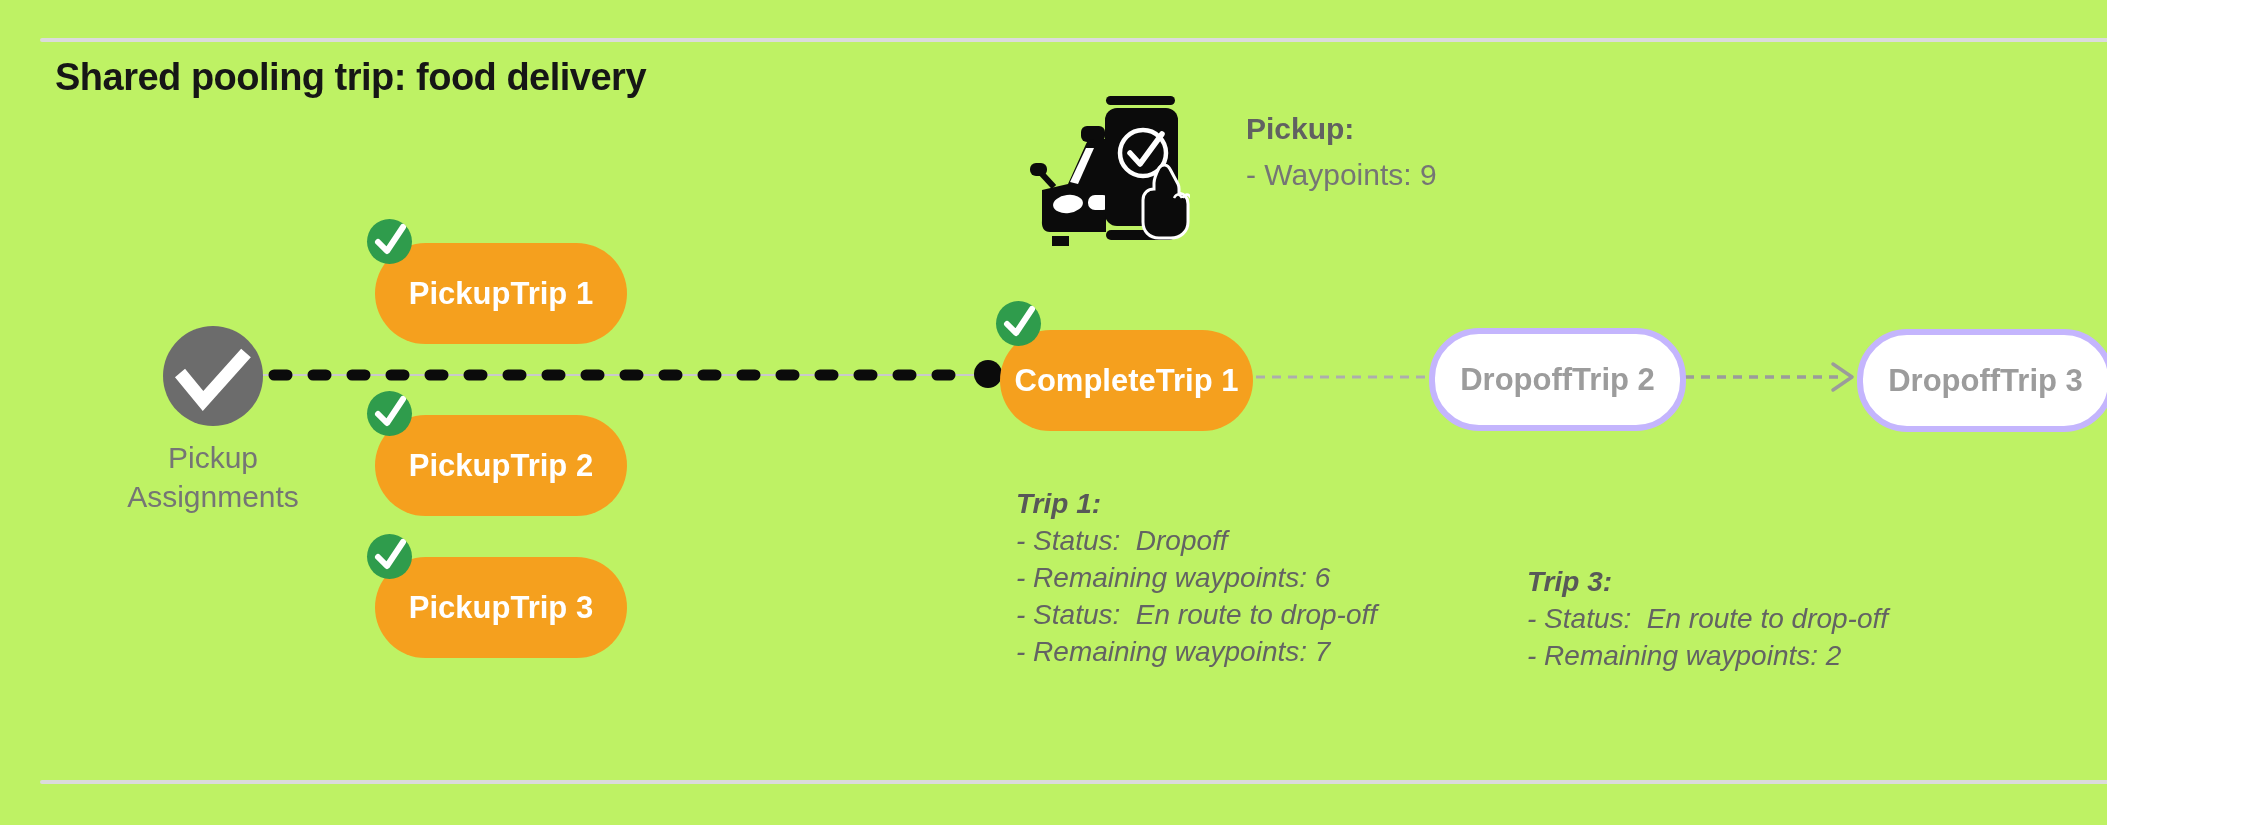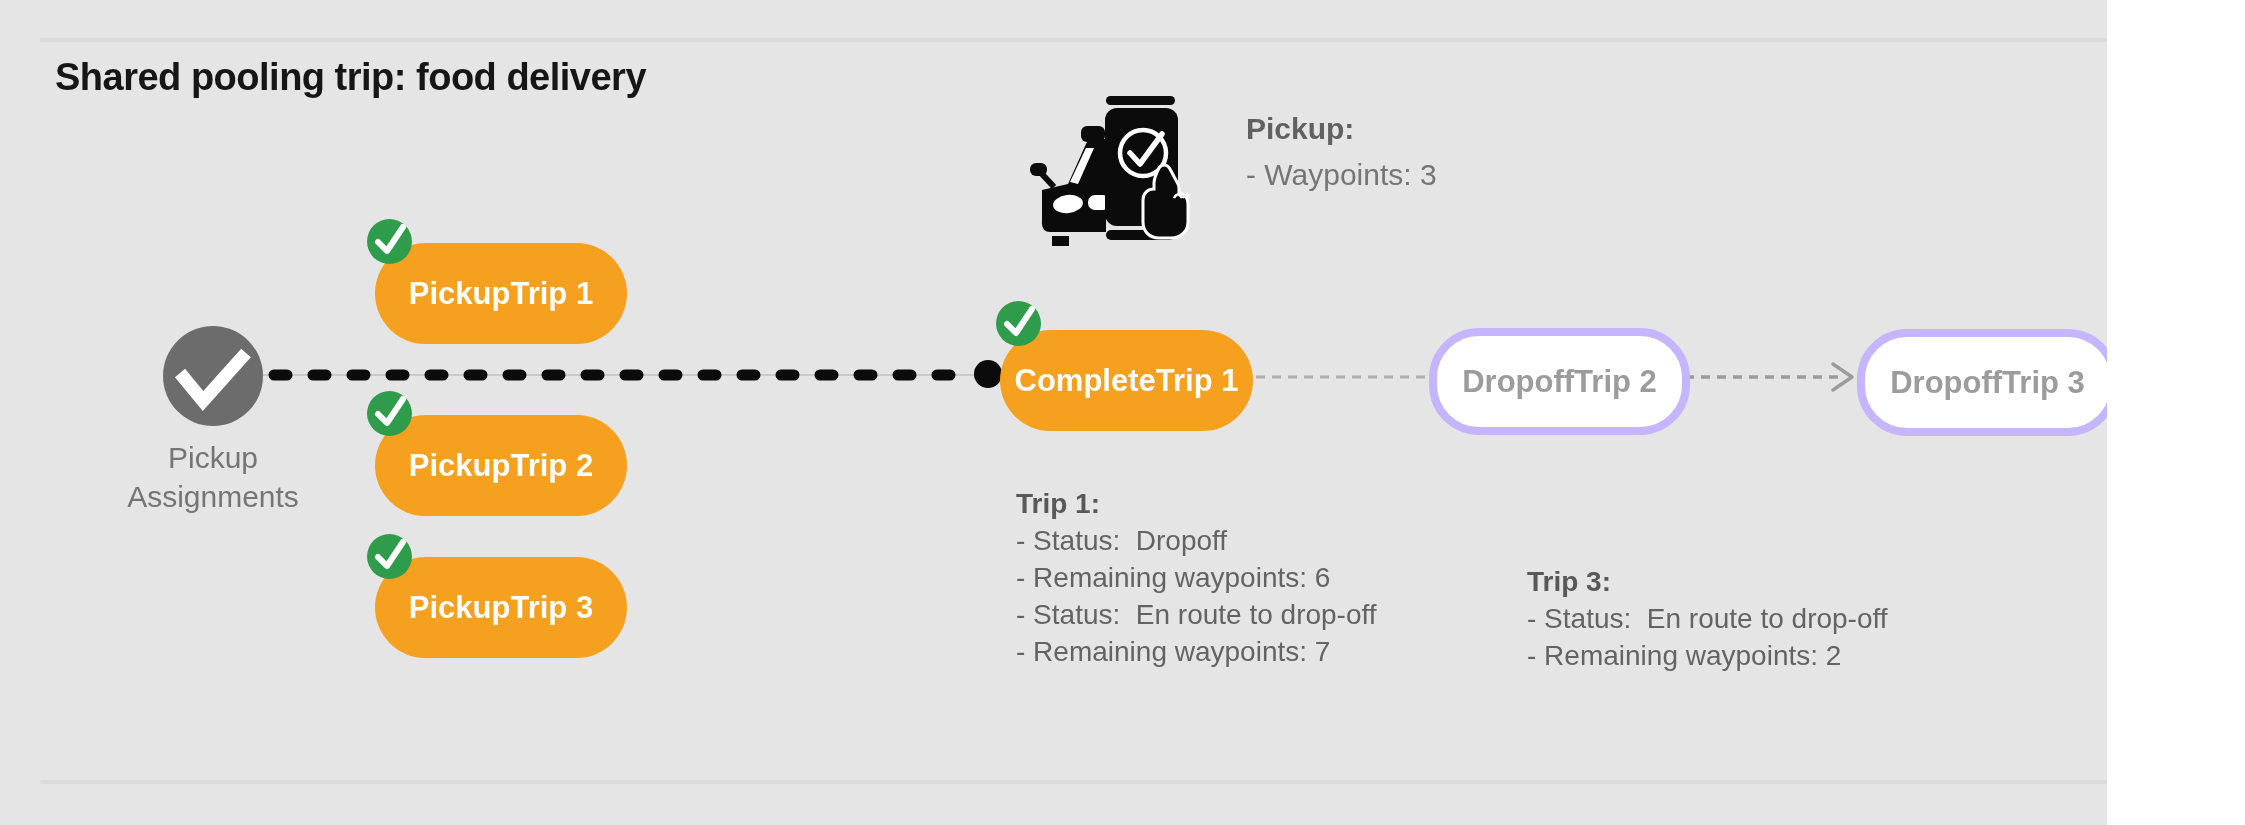--- a/index.html
+++ b/index.html
@@ -1,17 +1,17 @@
 <!DOCTYPE html>
 <html><head>
 <meta charset="utf-8">
 <style>
   html,body{margin:0;padding:0;background:#fff;}
   .canvas{
-    position:relative;width:2107px;height:825px;background:#e5e5e5;overflow:hidden;
+    position:relative;width:2107px;height:825px;background:#bef264;overflow:hidden;
     font-family:"Liberation Sans", sans-serif;
   }
   .rule{position:absolute;left:40px;width:2170px;height:4px;background:#DBDBDB;border-radius:2px;}
   .rule-top{top:38px;}
   .rule-bottom{top:780px;}
   .title{
     position:absolute;left:55px;top:56px;margin:0;
     font-size:38px;font-weight:700;color:#161616;letter-spacing:-0.5px;
   }
   .connectors{position:absolute;left:0;top:0;pointer-events:none;}
@@ -26,27 +26,27 @@
     position:absolute;left:88px;top:438px;width:250px;text-align:center;
     color:#757575;font-size:30px;line-height:39px;
   }
   .pill{
     position:absolute;width:252px;height:101px;border-radius:51px;
     display:flex;flex-direction:row;align-items:center;justify-content:center;
     font-size:31px;font-weight:700;line-height:39px;text-align:center;
   }
   .pill.orange{background:#F5A01E;color:#ffffff;}
   .pill.ghost{
-    background:#ffffff;border:8px solid #c4b5fd;color:#9C9C9C;
+    background:#ffffff;border:6px solid #c4b5fd;color:#9C9C9C;
     width:245px;height:91px;border-radius:50px;
   }
   .badge{position:absolute;width:45px;height:45px;border-radius:50%;background:#2F9C4C;}
   .badge svg{display:block;}
   .details{position:absolute;color:#636363;font-size:28px;line-height:37px;}
-  .detail-line{white-space:pre-wrap;}
+  .detail-line{white-space:pre-wrap;font-style:italic;}
   .detail-line.bold{font-weight:700;color:#585858;}
 </style>
 </head>
 <body>
 
 <div class="canvas">
 
   <div class="rule rule-top"></div>
   <div class="rule rule-bottom"></div>
 
@@ -76,21 +76,21 @@
       <rect x="78" y="136" width="69" height="10" rx="5"></rect>
       <circle cx="115" cy="59" r="23" fill="none" stroke="#ffffff" stroke-width="4.5"></circle>
       <polyline points="102,59 112,70 134,40" fill="none" stroke="#ffffff" stroke-width="5.5" stroke-linecap="round" stroke-linejoin="round"></polyline>
       <path d="M131 74 c4,-5 9,-3 11,1 l8 15 c1,2 1,3 1,5 l0 4 c6,1 9,5 9,11 l0 18 c0,10 -8,16 -17,16 l-12 0 c-10,0 -16,-7 -16,-16 l0 -22 c0,-7 5,-11 11,-11 l0 -6 c0,-3 1,-7 5,-15 z" stroke="#ffffff" stroke-width="3"></path>
       <path d="M146 104 q4 -7 8 0 M155 104 q4 -7 8 0" stroke="#ffffff" stroke-width="2.5" fill="none"></path>
     </g>
   </svg>
 
   <div class="vehicle-text">
     <div class="vehicle-label">Pickup:</div>
-    <div class="vehicle-waypoints">- Waypoints: 3</div>
+    <div class="vehicle-waypoints">- Waypoints: 9</div>
   </div>
 
   <div class="start-node">
     <svg width="100" height="100" viewBox="0 0 100 100">
       <polyline points="17,47 40,75 83,27" fill="none" stroke="#ffffff" stroke-width="13" stroke-linecap="butt" stroke-linejoin="miter"></polyline>
     </svg>
   </div>
   <div class="start-label">
     <div>Pickup</div>
     <div>Assignments</div>

